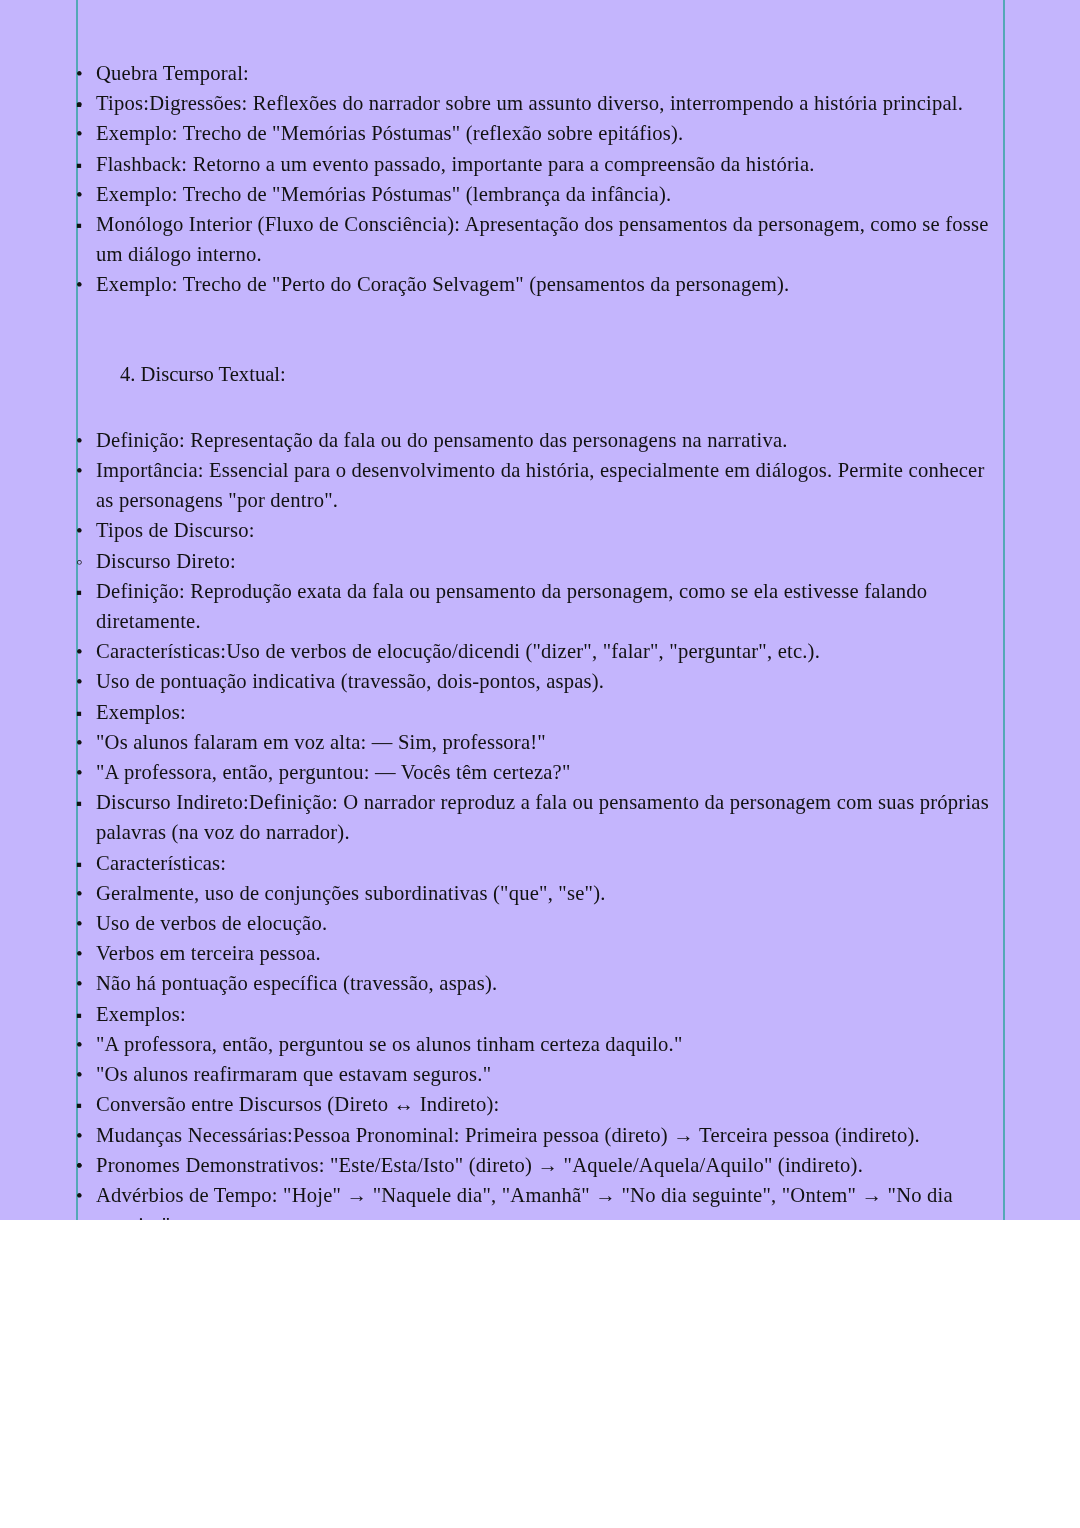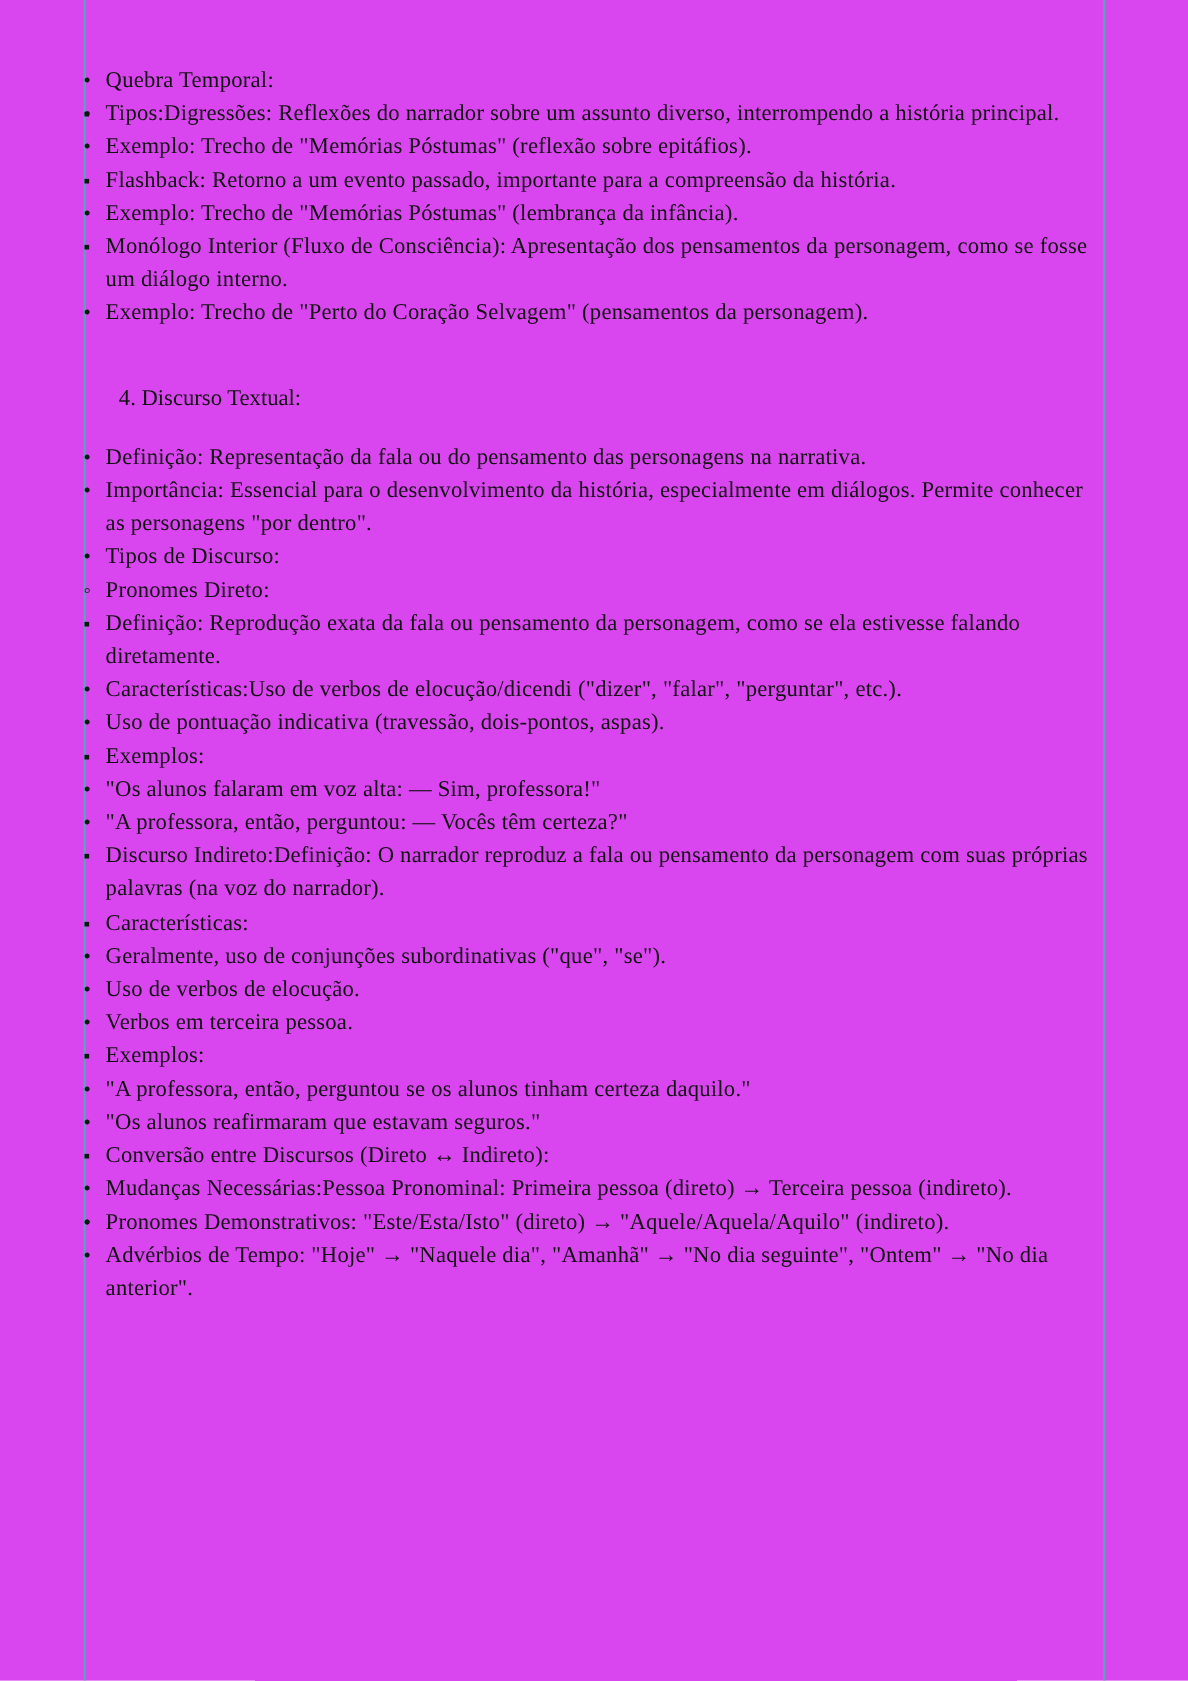--- a/index.html
+++ b/index.html
@@ -4,22 +4,22 @@
 <title>Discurso Textual</title>
 <style>
   html, body {
     margin: 0;
     padding: 0;
     background: #ffffff;
   }
   .page {
     position: relative;
     width: 1080px;
-    height: 1528px;
-    background: #d946ef;
+    height: 1220px;
+    background: #c4b5fd;
     overflow: hidden;
     font-family: "Liberation Serif", "DejaVu Serif", serif;
     color: #121212;
   }
   
   .rule {
     position: absolute;
     top: 0;
     bottom: 0;
     width: 2px;
@@ -70,21 +70,21 @@
 
   
   .l1 { margin-left: 46px; }
   .l2 { margin-left: 38px; }
   .l3 { margin-left: 37px; }
   .l4 { margin-left: 38px; }
 
   .heading {
     font-size: 20.6px;
     line-height: 30.2px;
-    margin: 0;
+    margin: 12px;
     padding: 0;
     font-weight: normal;
   }
 
   .gap-lg { height: 47px; }
   .gap-md { height: 24px; }
 
   .sec-head-wrap { padding-left: 32px; }
 </style>
 </head>
@@ -166,21 +166,21 @@
         <span>Importância: Essencial para o desenvolvimento da história, especialmente em diálogos. Permite conhecer as personagens "por dentro".</span>
       </li>
       <li class="item">
         <span class="bul disc"></span>
         <span>Tipos de Discurso:</span>
       </li>
 
       <ul class="lvl l2">
         <li class="item">
           <span class="bul circle"></span>
-          <span>Pronomes Direto:</span>
+          <span>Discurso Direto:</span>
         </li>
 
         <ul class="lvl l3">
           <li class="item">
             <span class="bul square"></span>
             <span>Definição: Reprodução exata da fala ou pensamento da personagem, como se ela estivesse falando diretamente.</span>
           </li>
 
           <ul class="lvl l4">
             <li class="item">
@@ -224,20 +224,24 @@
               <span class="bul disc"></span>
               <span>Geralmente, uso de conjunções subordinativas ("que", "se").</span>
             </li>
             <li class="item">
               <span class="bul disc"></span>
               <span>Uso de verbos de elocução.</span>
             </li>
             <li class="item">
               <span class="bul disc"></span>
               <span>Verbos em terceira pessoa.</span>
+            </li>
+            <li class="item">
+              <span class="bul disc"></span>
+              <span>Não há pontuação específica (travessão, aspas).</span>
             </li>
           </ul>
 
           <li class="item">
             <span class="bul square"></span>
             <span>Exemplos:</span>
           </li>
 
           <ul class="lvl l4">
             <li class="item">

